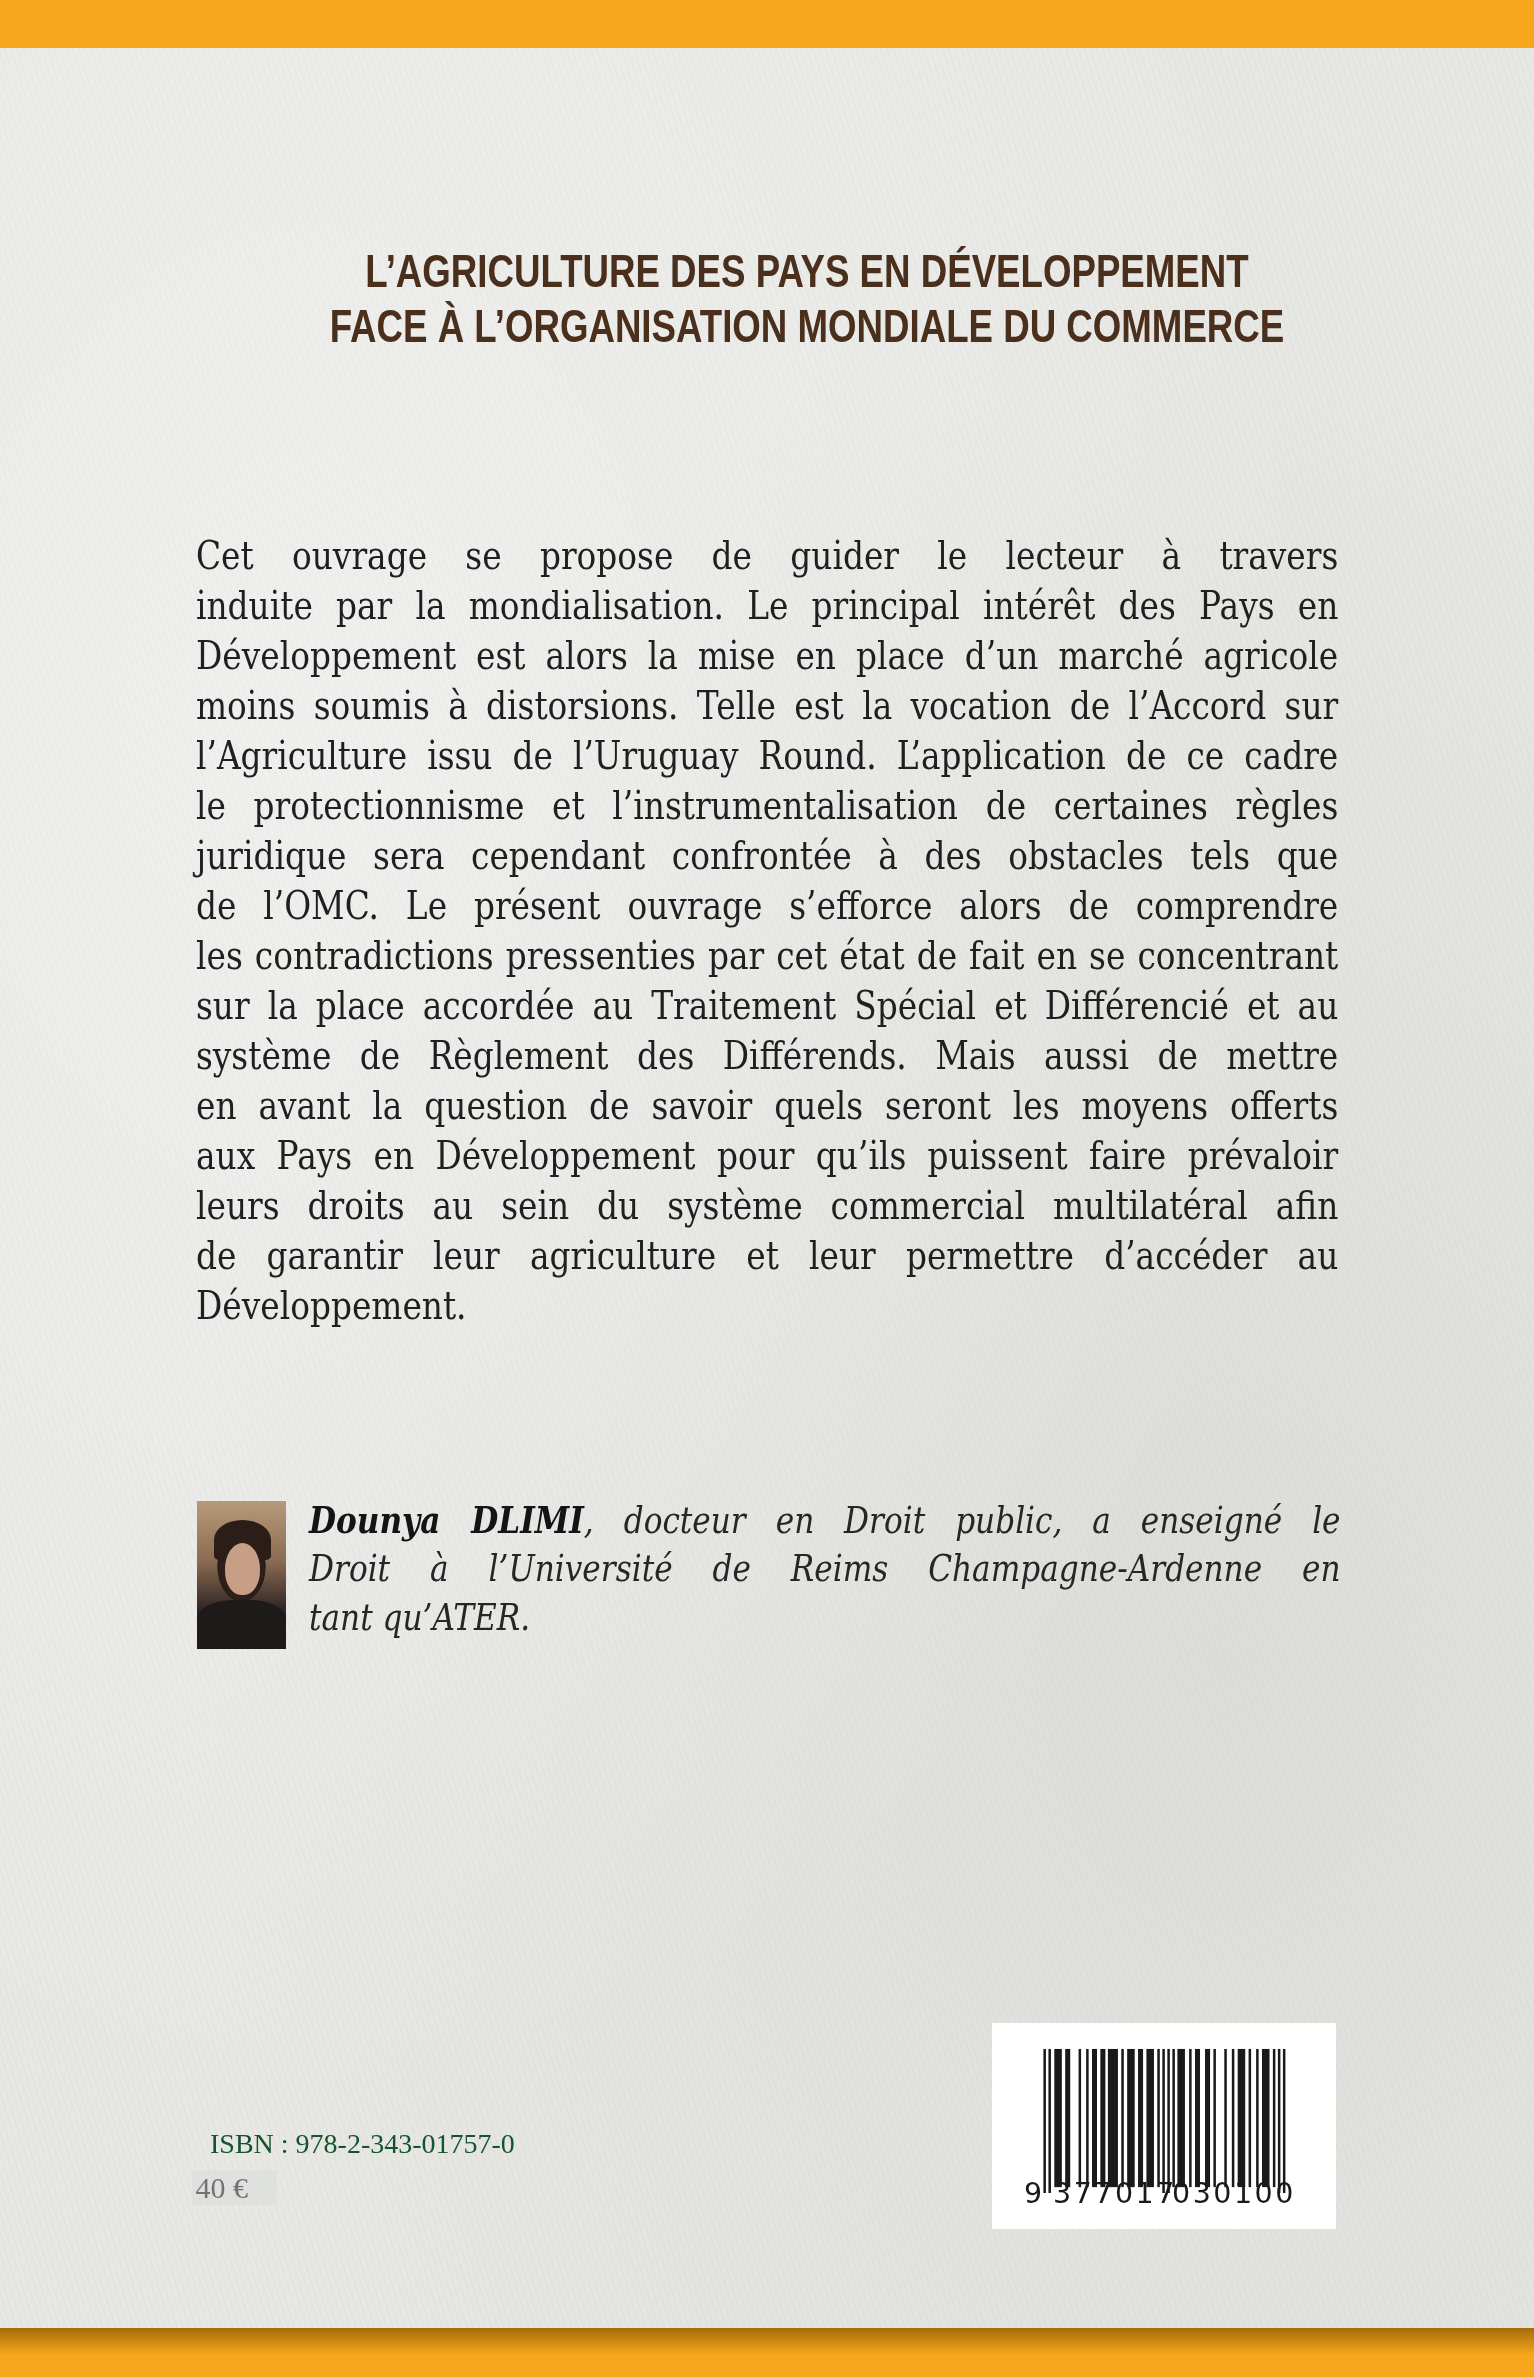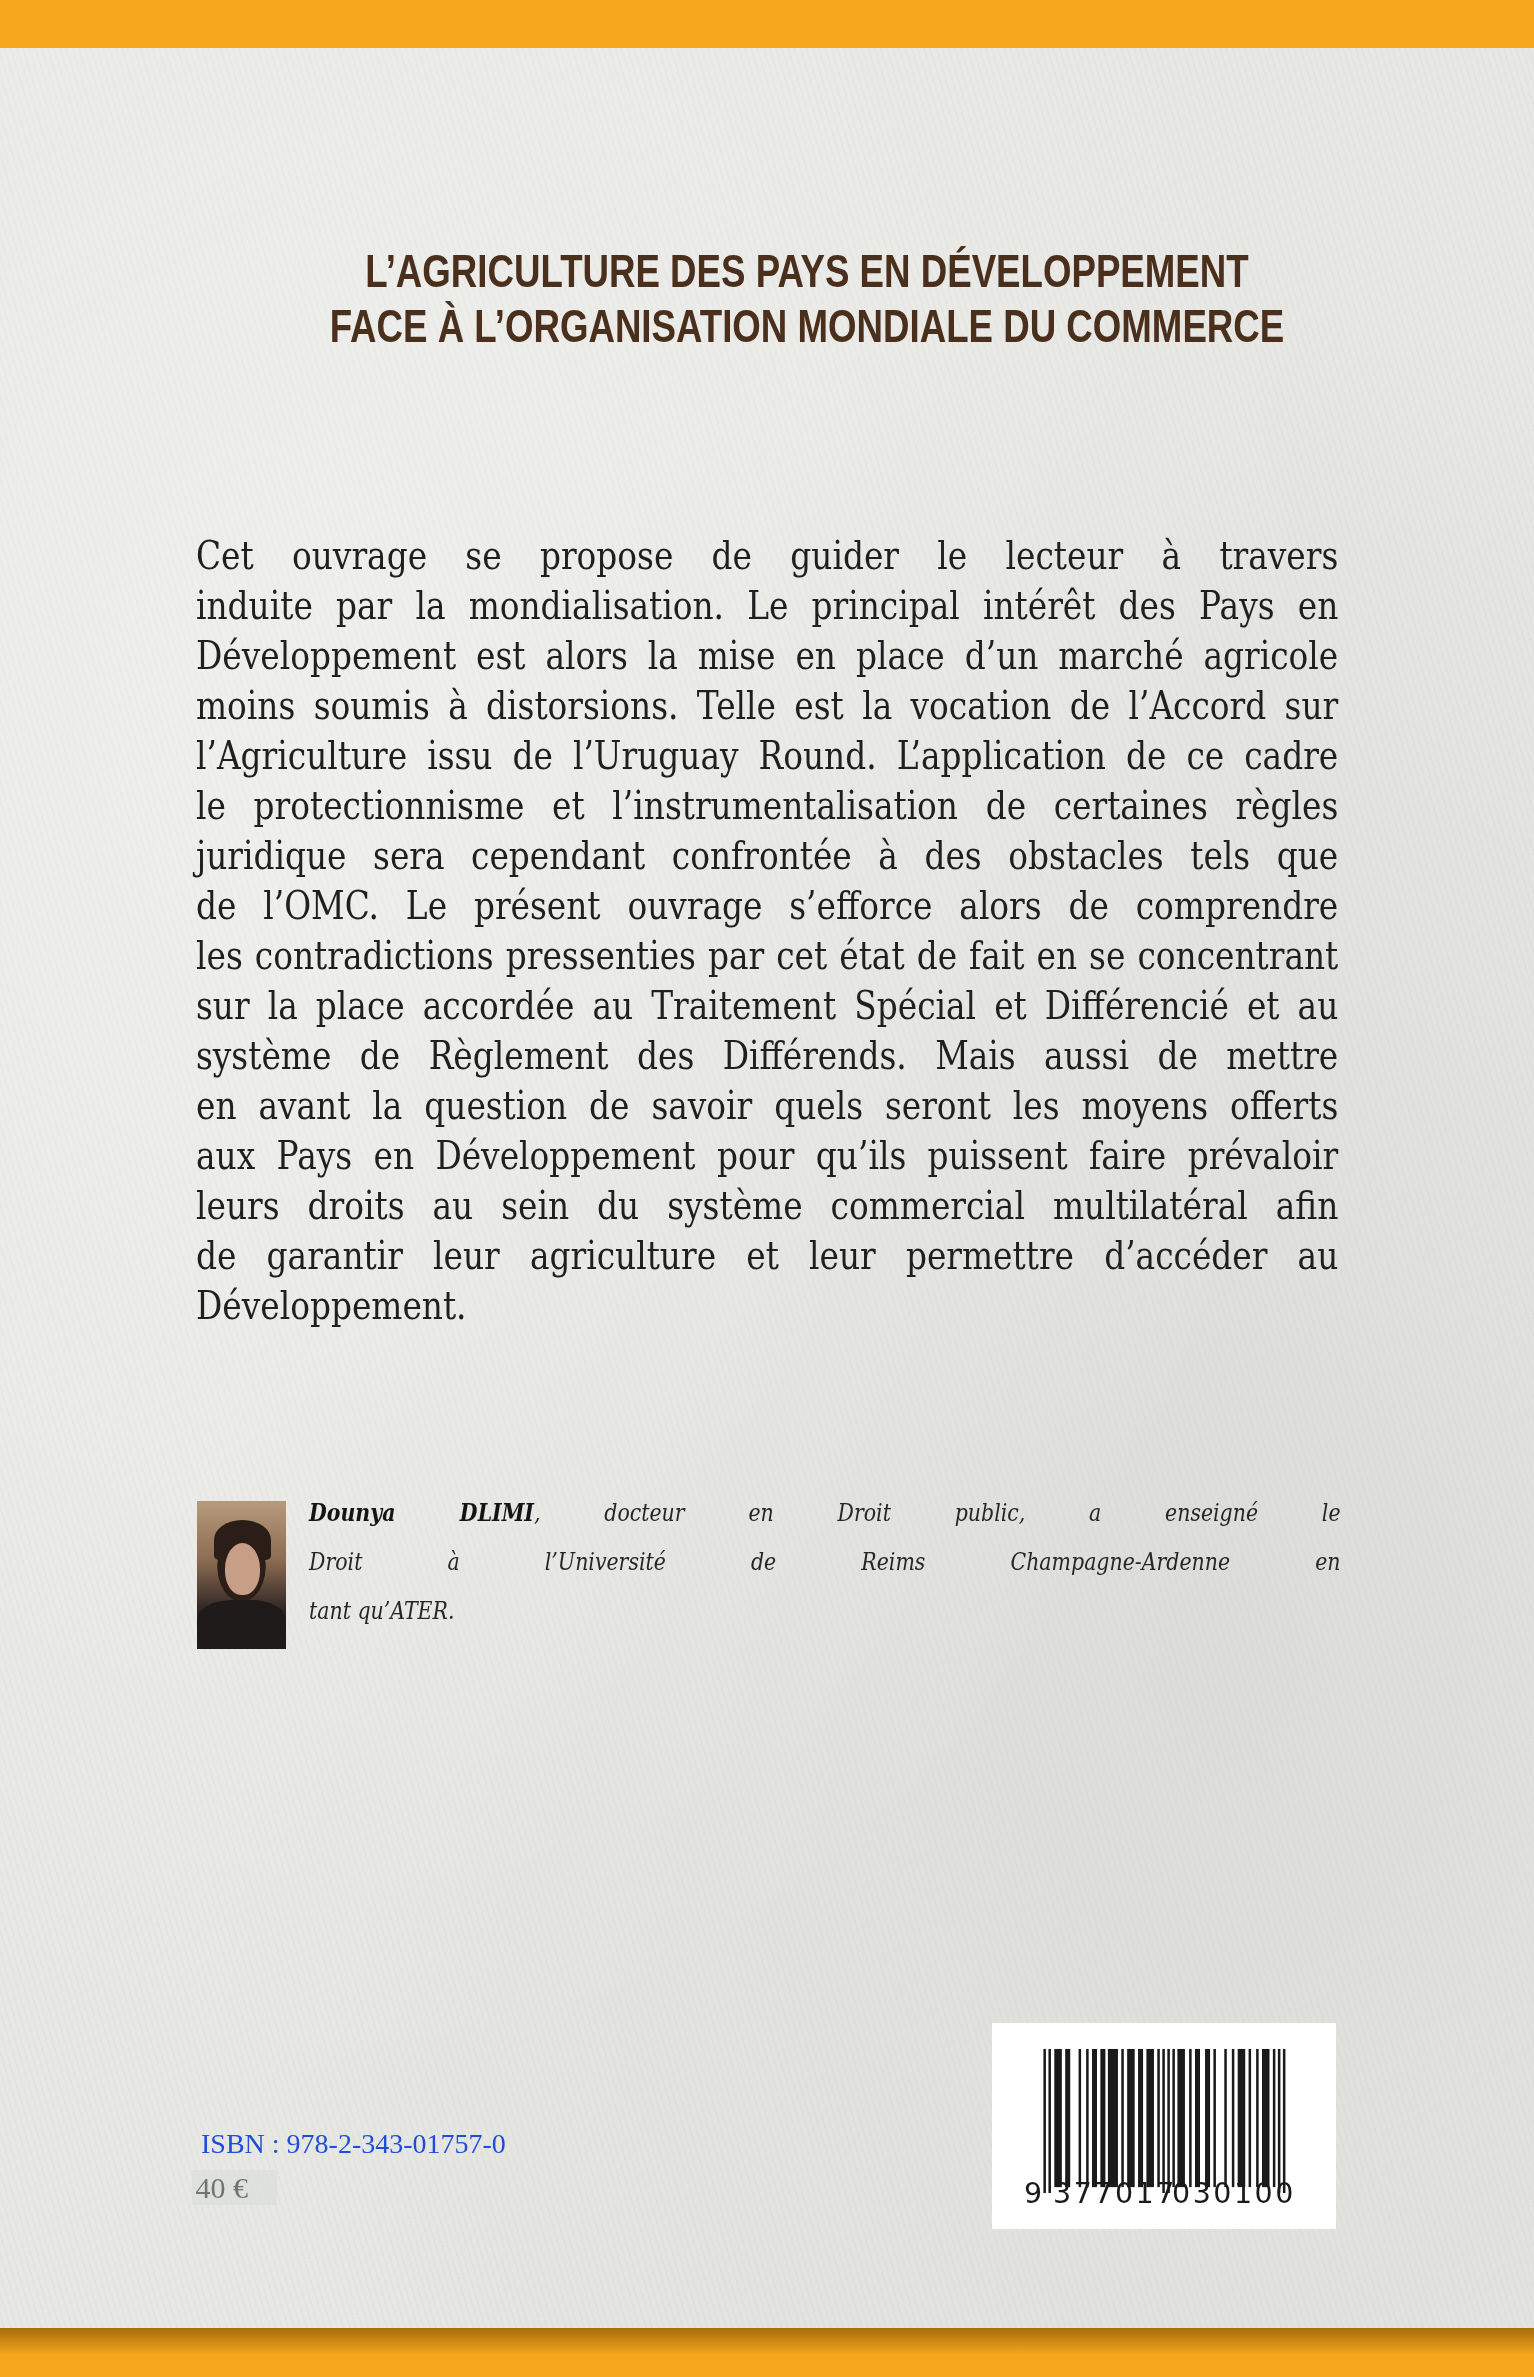--- a/index.html
+++ b/index.html
@@ -65,33 +65,33 @@
     border-radius: 50% 50% 10% 10%; background: #2b1d18;
   }
   .author-photo .body {
     position: absolute; left: 0; top: 99px; width: 89px; height: 50px;
     background: #1e1a1a; border-radius: 40% 40% 0 0;
   }
   .author-bio {
     position: absolute; left: 309px; top: 1489px; width: 1030px;
   }
   .author-bio .line {
-    display: block; height: 49px; line-height: 47px; font-size: 25px;
+    display: block; height: 49px; line-height: 61px; font-size: 38px;
     font-style: italic; white-space: nowrap; color: #262626;
   }
   .author-bio .inner {
     display: inline-block; width: 1258px; transform: scaleX(0.82); transform-origin: left center;
     text-align: justify; text-align-last: justify; white-space: normal;
   }
   .author-bio .line.last .inner { text-align-last: left; }
   .author-bio .name { font-weight: bold; font-style: italic; color: #141414; }
 
   .isbn {
-    position: absolute; left: 201px; top: 2128px;
-    font-size: 28px; color: #1d4ed8; white-space: nowrap;
+    position: absolute; left: 210px; top: 2128px;
+    font-size: 28px; color: #14532d; white-space: nowrap;
     font-family: "Liberation Serif", serif;
   }
   .price {
     position: absolute; left: 192px; top: 2170px; width: 82px; height: 35px;
     font-size: 30px; line-height: 35px; color: #737373; white-space: nowrap;
     font-family: "Liberation Serif", serif; background: rgba(220,222,220,0.7);
     padding-left: 3.4px;
   }
   .barcode-box {
     position: absolute; left: 992px; top: 2023px; width: 344px; height: 206px;

